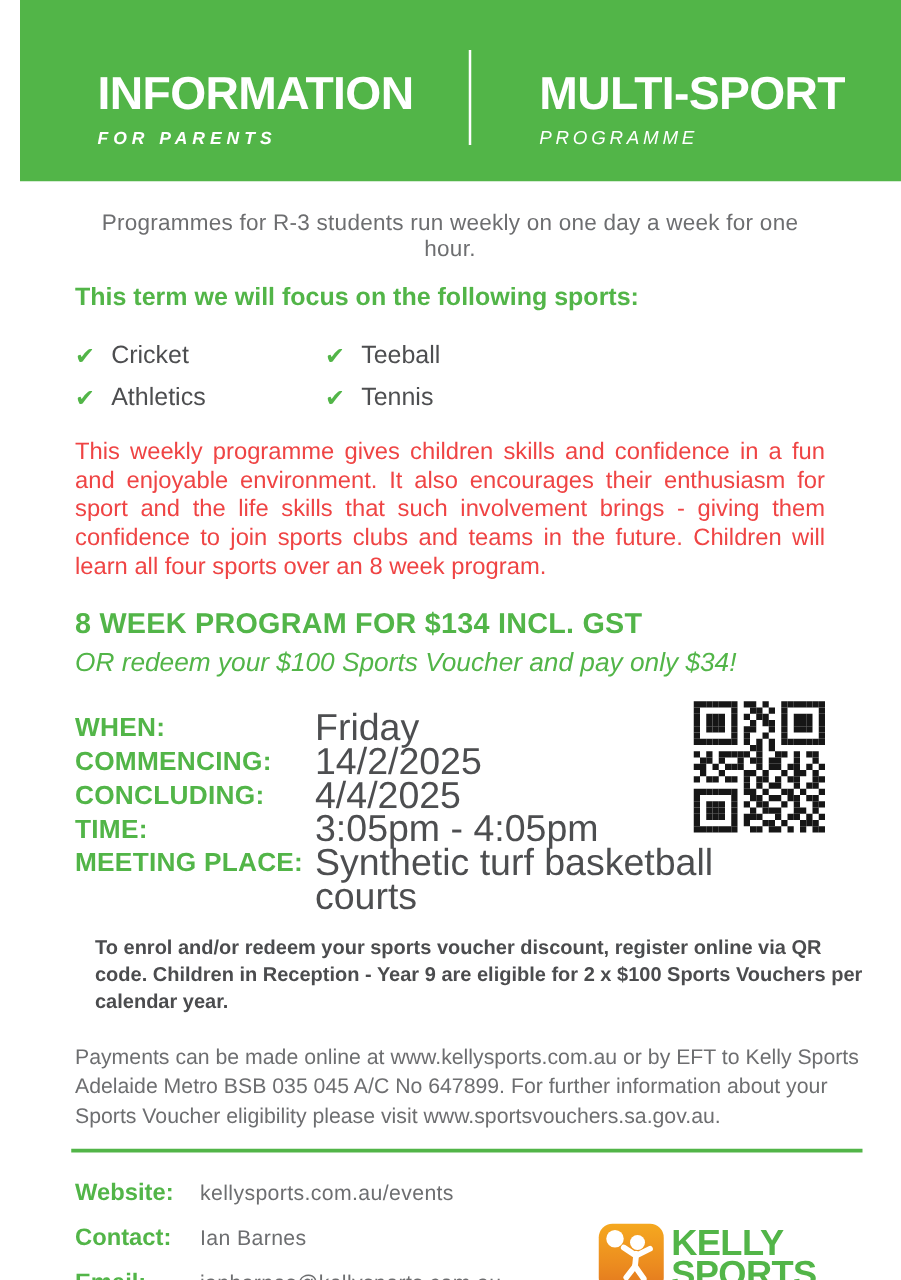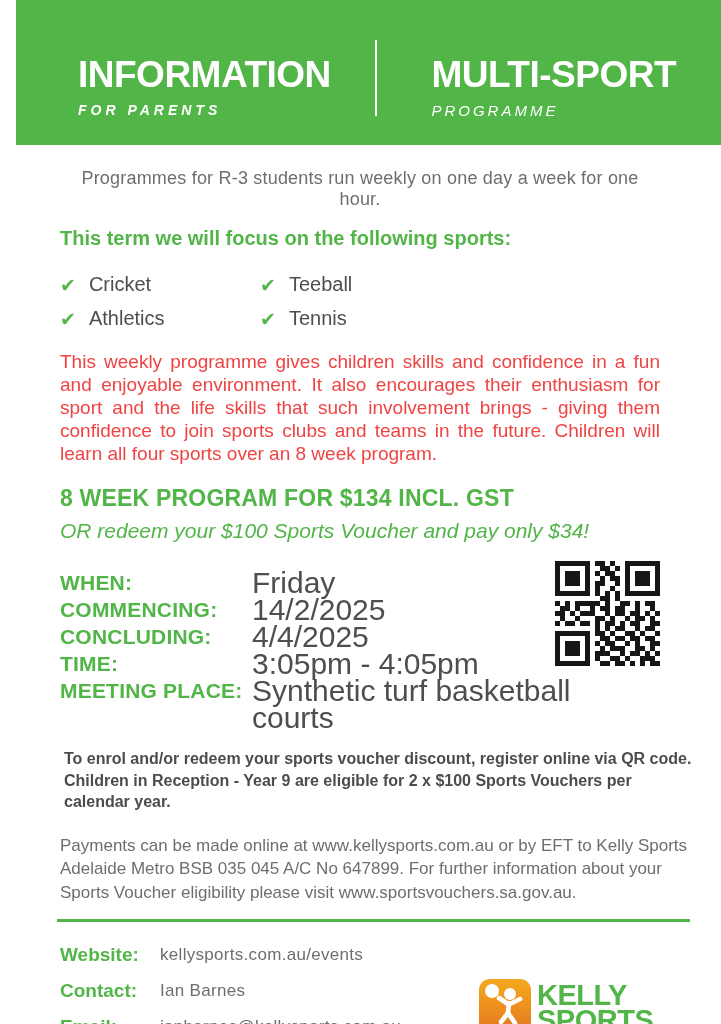--- a/index.html
+++ b/index.html
@@ -32,21 +32,21 @@
   .voucher-line{margin:7px 0 0;font-size:21px;font-style:italic;color:#52b548;}
 
   
   .details{margin:26px 0 0;position:relative;min-height:140px;}
   .detail-row{display:flex;line-height:27px;}
   .detail-label{width:192px;flex:0 0 192px;font-size:21px;font-weight:bold;color:#52b548;letter-spacing:0.2px;}
   .detail-value{font-size:30px;color:#4d4e50;}
   .qr{position:absolute;top:-8px;right:0;display:grid;grid-template-columns:repeat(21,5px);grid-auto-rows:5px;}
   .qr .on{background:#161616;}
 
-  .enrol-note{margin:17px -40px 0 4px;font-size:16px;font-weight:bold;line-height:1.35;color:#4b4c4e;}
+  .enrol-note{margin:17px -40px 0 16px;font-size:16px;font-weight:bold;line-height:1.35;color:#4b4c4e;}
   .payments-note{margin:21px -33px 0 0;font-size:17px;line-height:1.38;color:#6d6e70;}
 
   .rule{margin:15px 0 0 -3px;width:633px;height:3px;background:#52b548;}
 
   
   .footer{margin:19px 0 0;position:relative;height:180px;}
   .contact-row{display:flex;line-height:27px;margin-bottom:9px;}
   .contact-label{width:100px;flex:0 0 100px;font-size:19px;font-weight:bold;color:#52b548;}
   .contact-value{font-size:17px;color:#6d6e70;letter-spacing:0.3px;text-align:right;}
 

